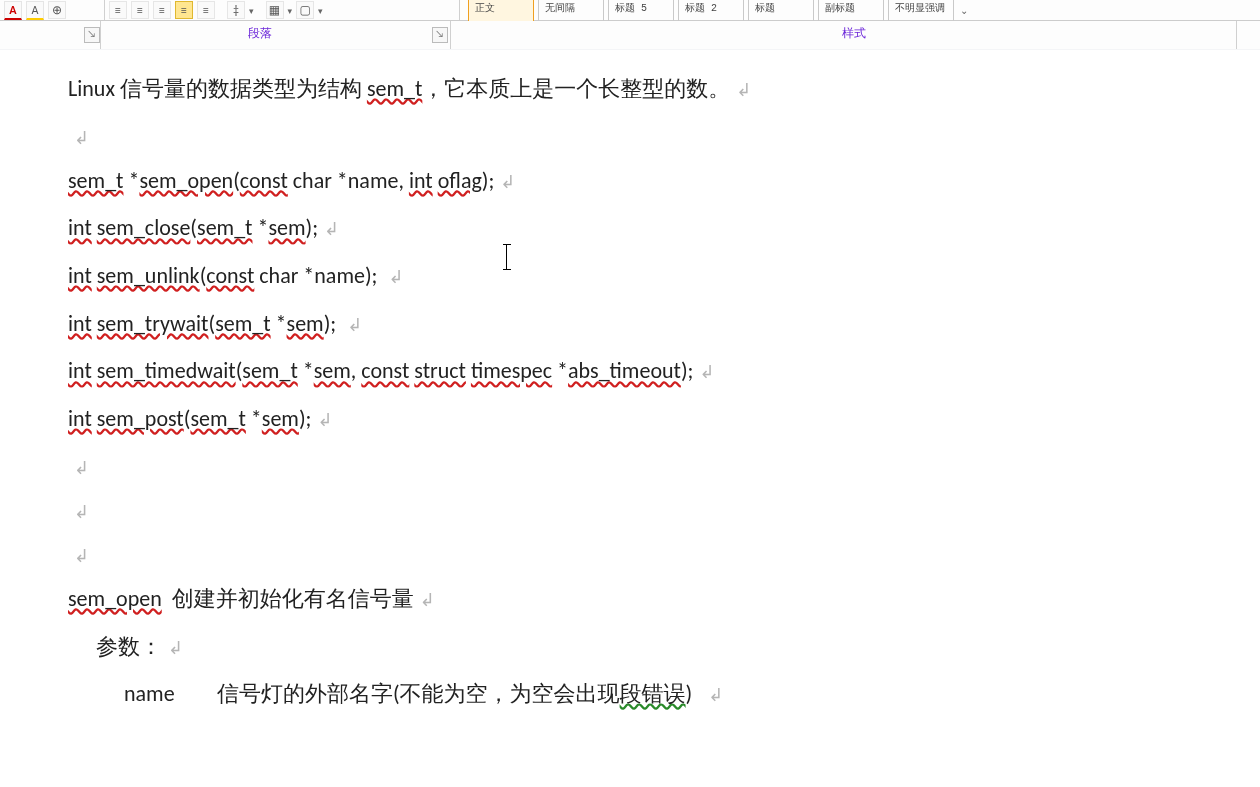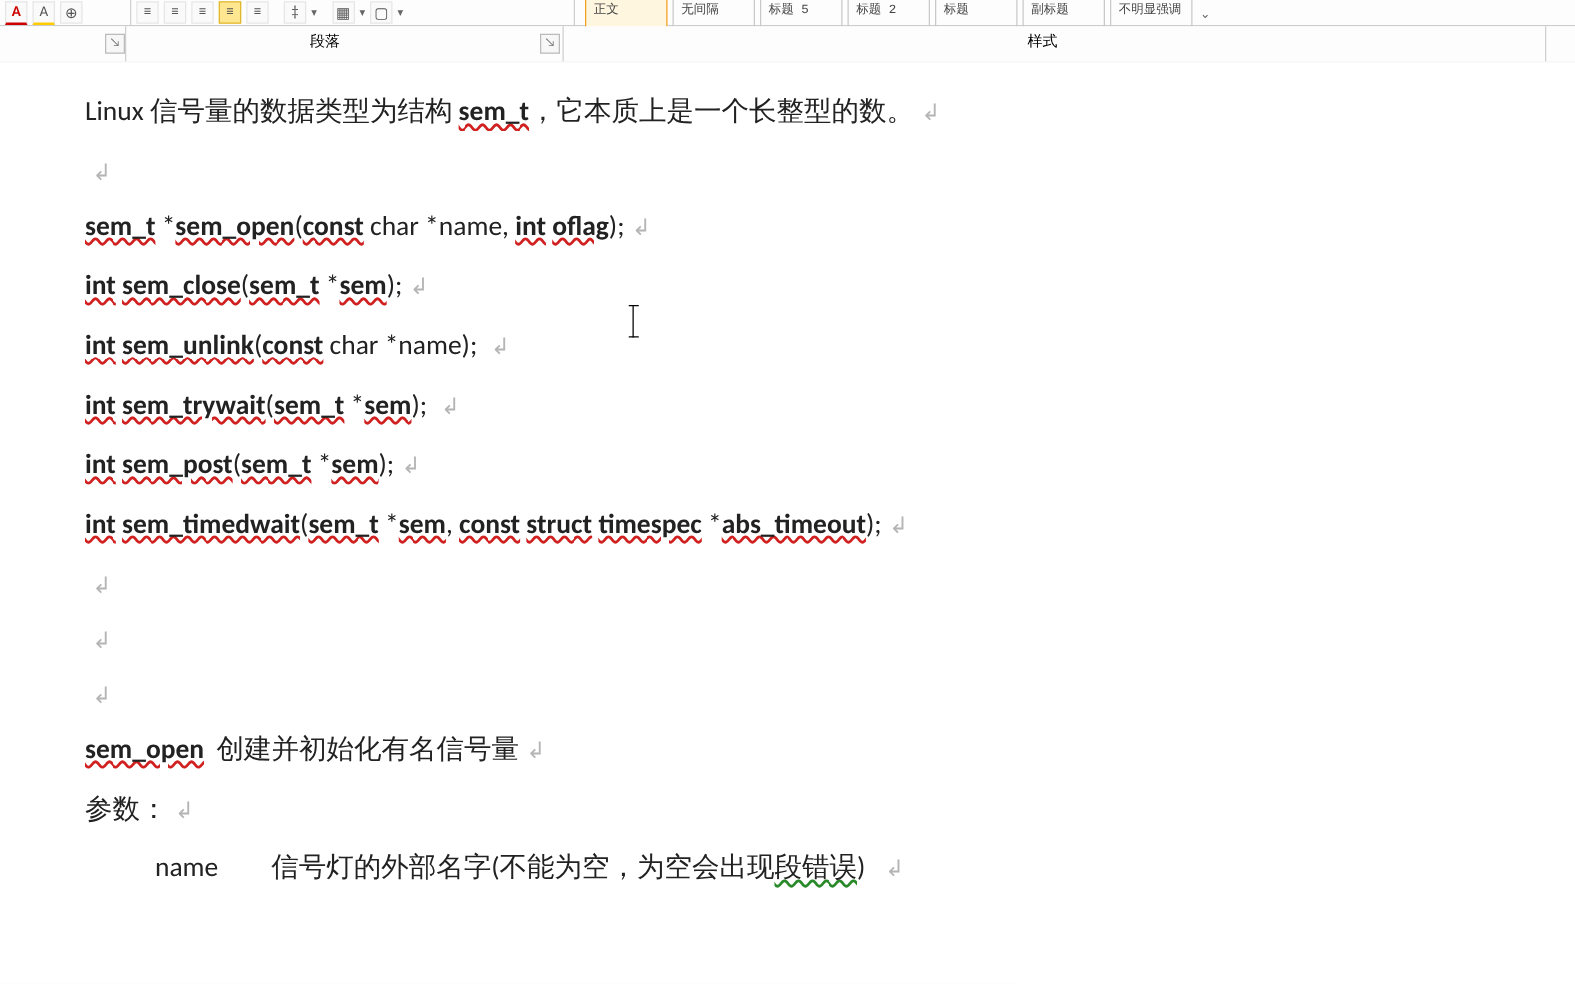--- a/index.html
+++ b/index.html
@@ -9,39 +9,39 @@
   .ribbon-left { width:100px; display:flex; align-items:center; gap:4px; padding-left:4px; }
   .ribbon-para { width:350px; border-left:1px solid #d0d0d0; display:flex; align-items:center; gap:4px; padding-left:4px; }
   .ribbon-styles { flex:1; border-left:1px solid #d0d0d0; display:flex; align-items:center; }
 
   .tiny-icon { width:16px; height:16px; display:inline-flex; align-items:center; justify-content:center; font-size:12px; color:#555; border:1px solid rgba(0,0,0,0.08); background:#fafafa; }
   .highlighted { background:#ffe690; border-color:#e0b830; }
   .style-chip { height:16px; min-width:52px; border:1px solid #c9c9c9; margin:0 2px; font-size:10px; line-height:14px; text-align:left; padding:16px 6px; color:#444; white-space:nowrap; overflow:hidden;font-family:Liberation Mono, monospace; }
   .style-chip.sel { border-color:#f0a020; background:#fff6e0; }
 
   .group-label-row { display:flex; height:28px; background:#fdfdfd; position:relative; }
-  .group-label { position:absolute; font-size:12px; color:#000000; top:4px; }
+  .group-label { position:absolute; font-size:12px; color:#6d28d9; top:4px; }
   .group-label.para { left:248px; }
-  .group-label.styles { left:822px; }
+  .group-label.styles { left:842px; }
   .launcher { position:absolute; width:14px; height:14px; font-size:10px; color:#777; border:1px solid #bbb; background:#f7f7f7; text-align:center; line-height:12px; top:6px; cursor:pointer; }
   .launcher.font { left:84px; }
   .launcher.para { left:432px; }
   .group-divider { position:absolute; top:0; bottom:0; width:1px; background:#d0d0d0; }
 
   .page-area { position:absolute; left:0; right:0; top:50px; bottom:0; background:#fff; overflow:hidden; }
 
   .content { position:absolute; left:68px; top:24px; right:20px; font-size:22px; color:#222; }
   .line { margin:0 0 18px 0; line-height:1.35; }
   .blank-line { height:26px; }
 
-  .squiggle { text-decoration: underline wavy #d02020; text-underline-offset:2px;font-weight:bold; }
+  .squiggle { text-decoration: underline wavy #d02020; text-underline-offset:2px; }
   .squiggle-green { text-decoration: underline wavy #2a8a2a; text-underline-offset:2px; }
   .doc-mark { color:#b5b5b5; font-size:18px; margin-left:6px; }
 
-  .indent-1 { }
+  .indent-1 { margin-left:28px; }
   .indent-2 { margin-left:56px; }
 
   .param-name { display:inline-block; min-width:78px; }
 
   .text-cursor { position:absolute; left:506px; top:194px; width:1px; height:26px; }
   .text-cursor:before, .text-cursor:after { content:""; position:absolute; left:-3px; width:8px; height:1px; background:#000; }
   .text-cursor:before { top:0; }
   .text-cursor:after { bottom:0; }
   .text-cursor .bar { position:absolute; left:0; top:0; bottom:0; width:1px; background:#000; }
 </style>
@@ -106,23 +106,23 @@
     <p class="line"><span class="squiggle">sem_t</span> *<span class="squiggle">sem_open</span>(<span class="squiggle">const</span> char *name, <span class="squiggle">int</span> <span class="squiggle">oflag</span>);<span class="doc-mark">↲</span></p>
 
 
     <p class="line"><span class="squiggle">int</span> <span class="squiggle">sem_close</span>(<span class="squiggle">sem_t</span> *<span class="squiggle">sem</span>);<span class="doc-mark">↲</span></p>
 
     <p class="line"><span class="squiggle">int</span> <span class="squiggle">sem_unlink</span>(<span class="squiggle">const</span> char *name); <span class="doc-mark">↲</span></p>
 
 
     <p class="line"><span class="squiggle">int</span> <span class="squiggle">sem_trywait</span>(<span class="squiggle">sem_t</span> *<span class="squiggle">sem</span>); <span class="doc-mark">↲</span></p>
 
+    <p class="line"><span class="squiggle">int</span> <span class="squiggle">sem_timedwait</span>(<span class="squiggle">sem_t</span> *<span class="squiggle">sem</span>, <span class="squiggle">const</span> <span class="squiggle">struct</span> <span class="squiggle">timespec</span> *<span class="squiggle">abs_timeout</span>);<span class="doc-mark">↲</span></p>
+
     <p class="line"><span class="squiggle">int</span> <span class="squiggle">sem_post</span>(<span class="squiggle">sem_t</span> *<span class="squiggle">sem</span>);<span class="doc-mark">↲</span></p>
-
-    <p class="line"><span class="squiggle">int</span> <span class="squiggle">sem_timedwait</span>(<span class="squiggle">sem_t</span> *<span class="squiggle">sem</span>, <span class="squiggle">const</span> <span class="squiggle">struct</span> <span class="squiggle">timespec</span> *<span class="squiggle">abs_timeout</span>);<span class="doc-mark">↲</span></p>
 
     <p class="line blank-line"><span class="doc-mark">↲</span></p>
     <p class="line blank-line"><span class="doc-mark">↲</span></p>
     <p class="line blank-line"><span class="doc-mark">↲</span></p>
 
     <p class="line"><span class="squiggle">sem_open</span>&nbsp;&nbsp;<span>创建并初始化有名信号量</span><span class="doc-mark">↲</span></p>
 
     <p class="line indent-1"><span>参数：</span><span class="doc-mark">↲</span></p>
 
     <p class="line indent-2"><span class="param-name">name</span>&nbsp;&nbsp;&nbsp;信号灯的外部名字(不能为空，为空会出现<span class="squiggle-green">段错误</span>) &nbsp;<span class="doc-mark">↲</span></p>

